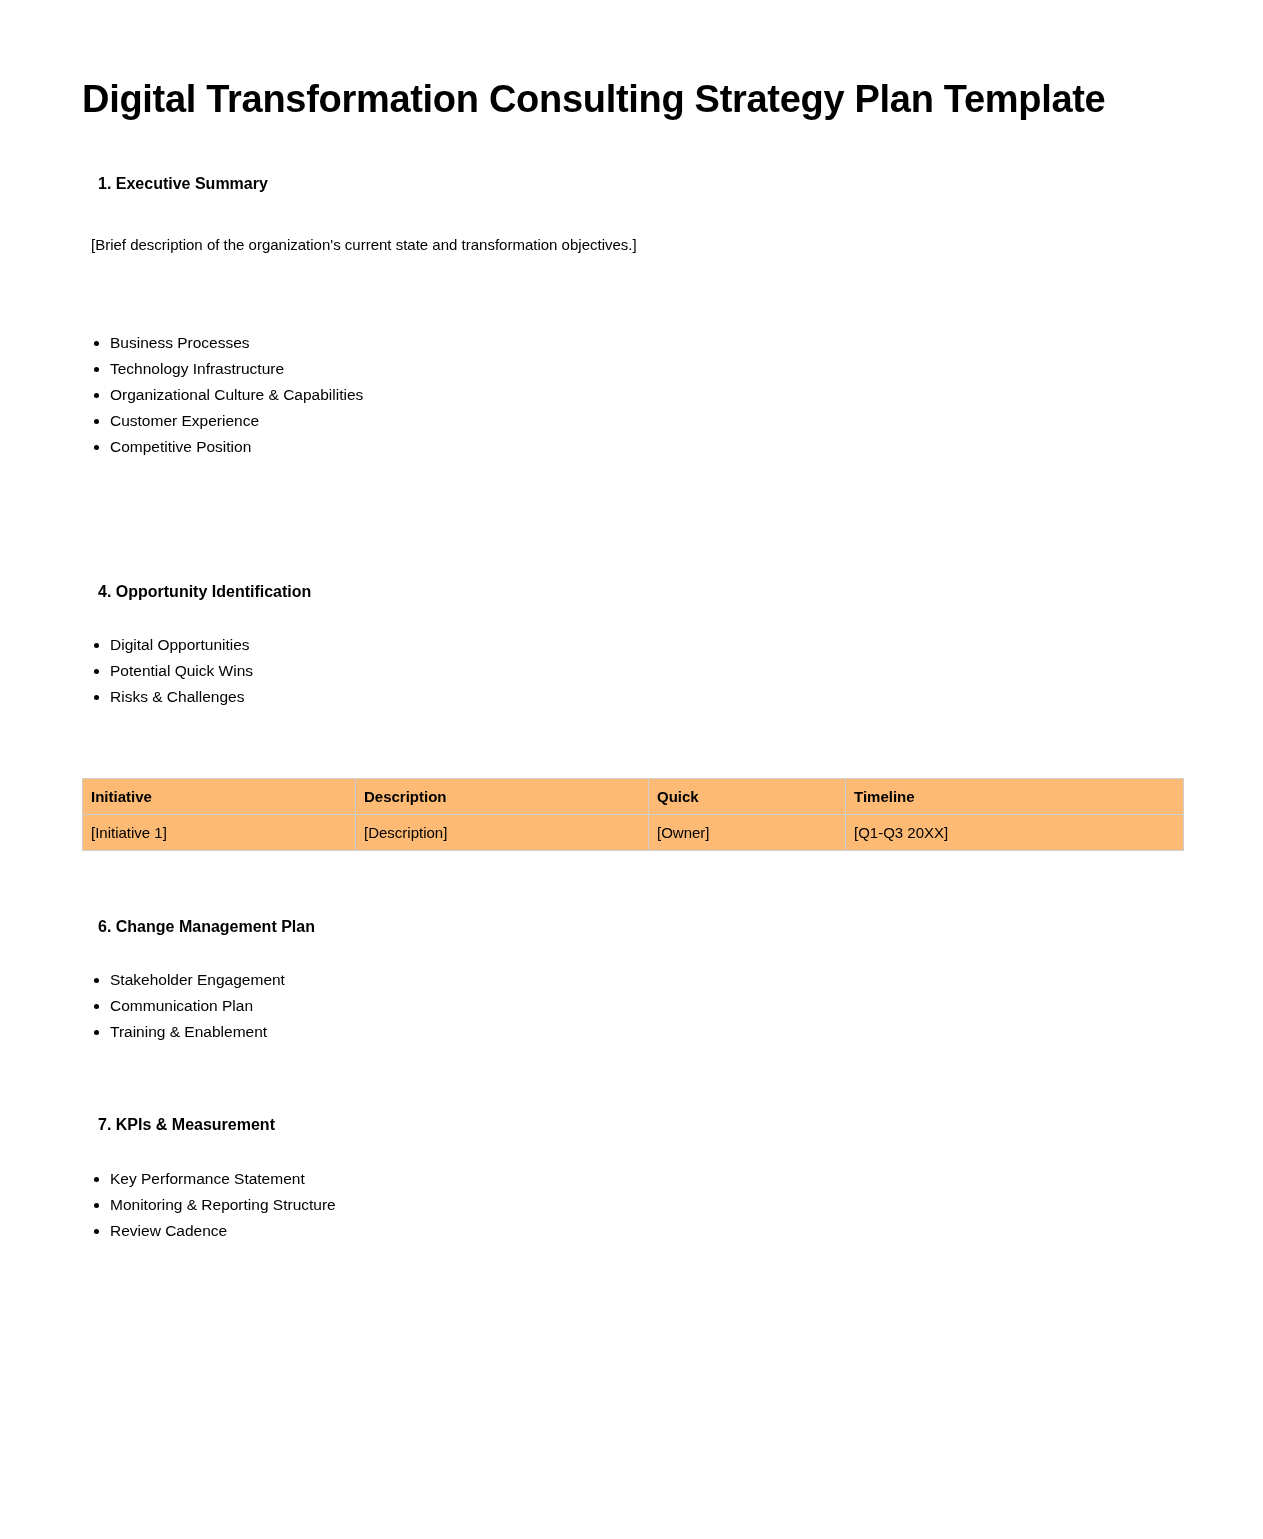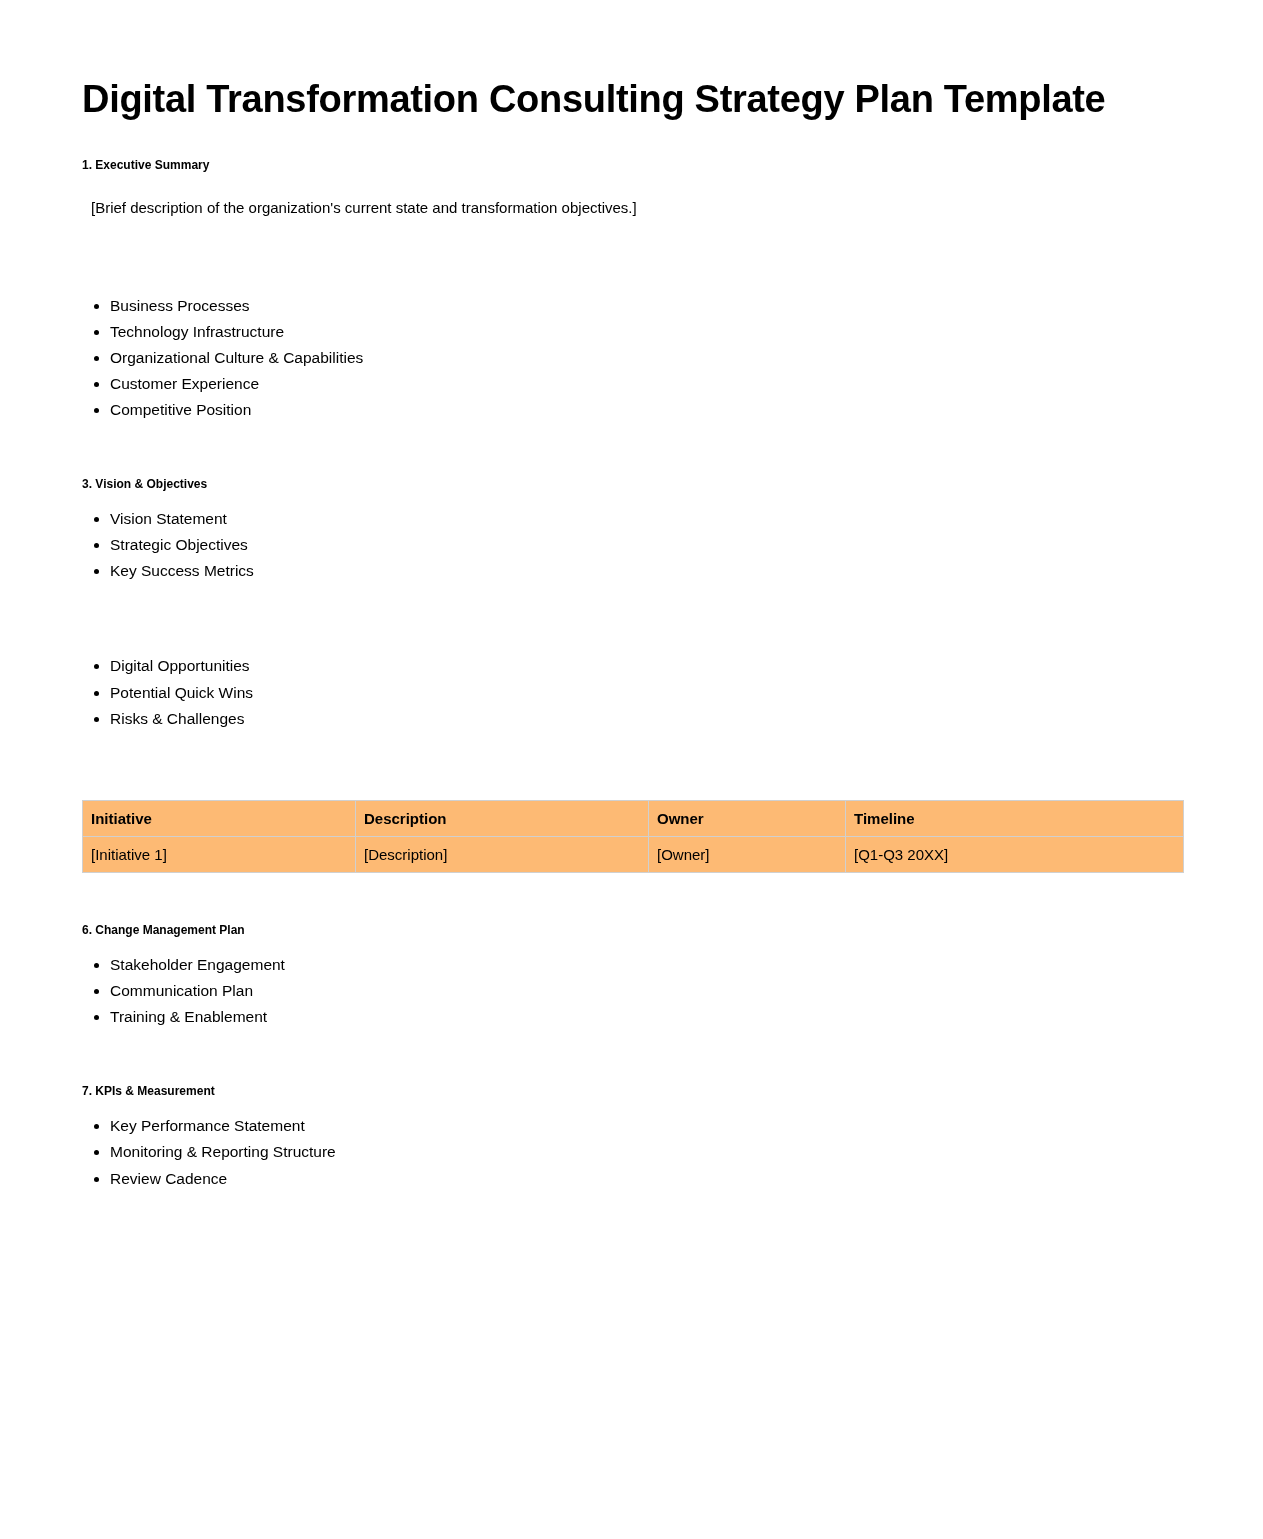--- a/index.html
+++ b/index.html
@@ -26,24 +26,24 @@
     font-weight: bold;
     line-height: 1.15;
     letter-spacing: -0.3px;
     margin: 0 0 0 0;
     color: #000000;
   }
   .section {
     margin: 0;
   }
   .section-heading {
-    font-size: 12px;
+    font-size: 16px;
     font-weight: bold;
     line-height: 1.2;
-    margin: 0;
+    margin: 16px;
     color: #000000;
   }
   .spacer-title-to-s1 { height: 36px; }
   .spacer-heading-to-body { height: 16px; }
   .spacer-heading-to-list { height: 13px; }
   .spacer-section { height: 50px; }
   .spacer-list-to-section { height: 52px; }
   .body-text {
     font-size: 15px;
     line-height: 1.45;
@@ -116,33 +116,25 @@
       <li>Business Processes</li>
       <li>Technology Infrastructure</li>
       <li>Organizational Culture &amp; Capabilities</li>
       <li>Customer Experience</li>
       <li>Competitive Position</li>
     </ul>
   </div>
 
   <div class="spacer-list-to-section"></div>
 
-  <div class="section">
-    <h2 class="section-heading">3. Vision &amp; Objectives</h2>
-    <div class="spacer-heading-to-list"></div>
-    <ul class="bullet-list">
-      <li>Vision Statement</li>
-      <li>Strategic Objectives</li>
-      <li>Key Success Metrics</li>
-    </ul>
-  </div>
 
   <div class="spacer-list-to-section"></div>
 
   <div class="section">
+    <h2 class="section-heading">4. Opportunity Identification</h2>
     <div class="spacer-heading-to-list"></div>
     <ul class="bullet-list">
       <li>Digital Opportunities</li>
       <li>Potential Quick Wins</li>
       <li>Risks &amp; Challenges</li>
     </ul>
   </div>
 
   <div class="spacer-list-to-section"></div>
 
@@ -152,21 +144,21 @@
       <colgroup>
         <col class="c1">
           <col class="c2">
           <col class="c3">
           <col class="c4">
       </colgroup>
       <thead>
         <tr>
           <th>Initiative</th>
           <th>Description</th>
-          <th>Owner</th>
+          <th>Quick</th>
           <th>Timeline</th>
         </tr>
       </thead>
       <tbody>
         <tr>
           <td>[Initiative 1]</td>
           <td>[Description]</td>
           <td>[Owner]</td>
           <td>[Q1-Q3 20XX]</td>
         </tr>

